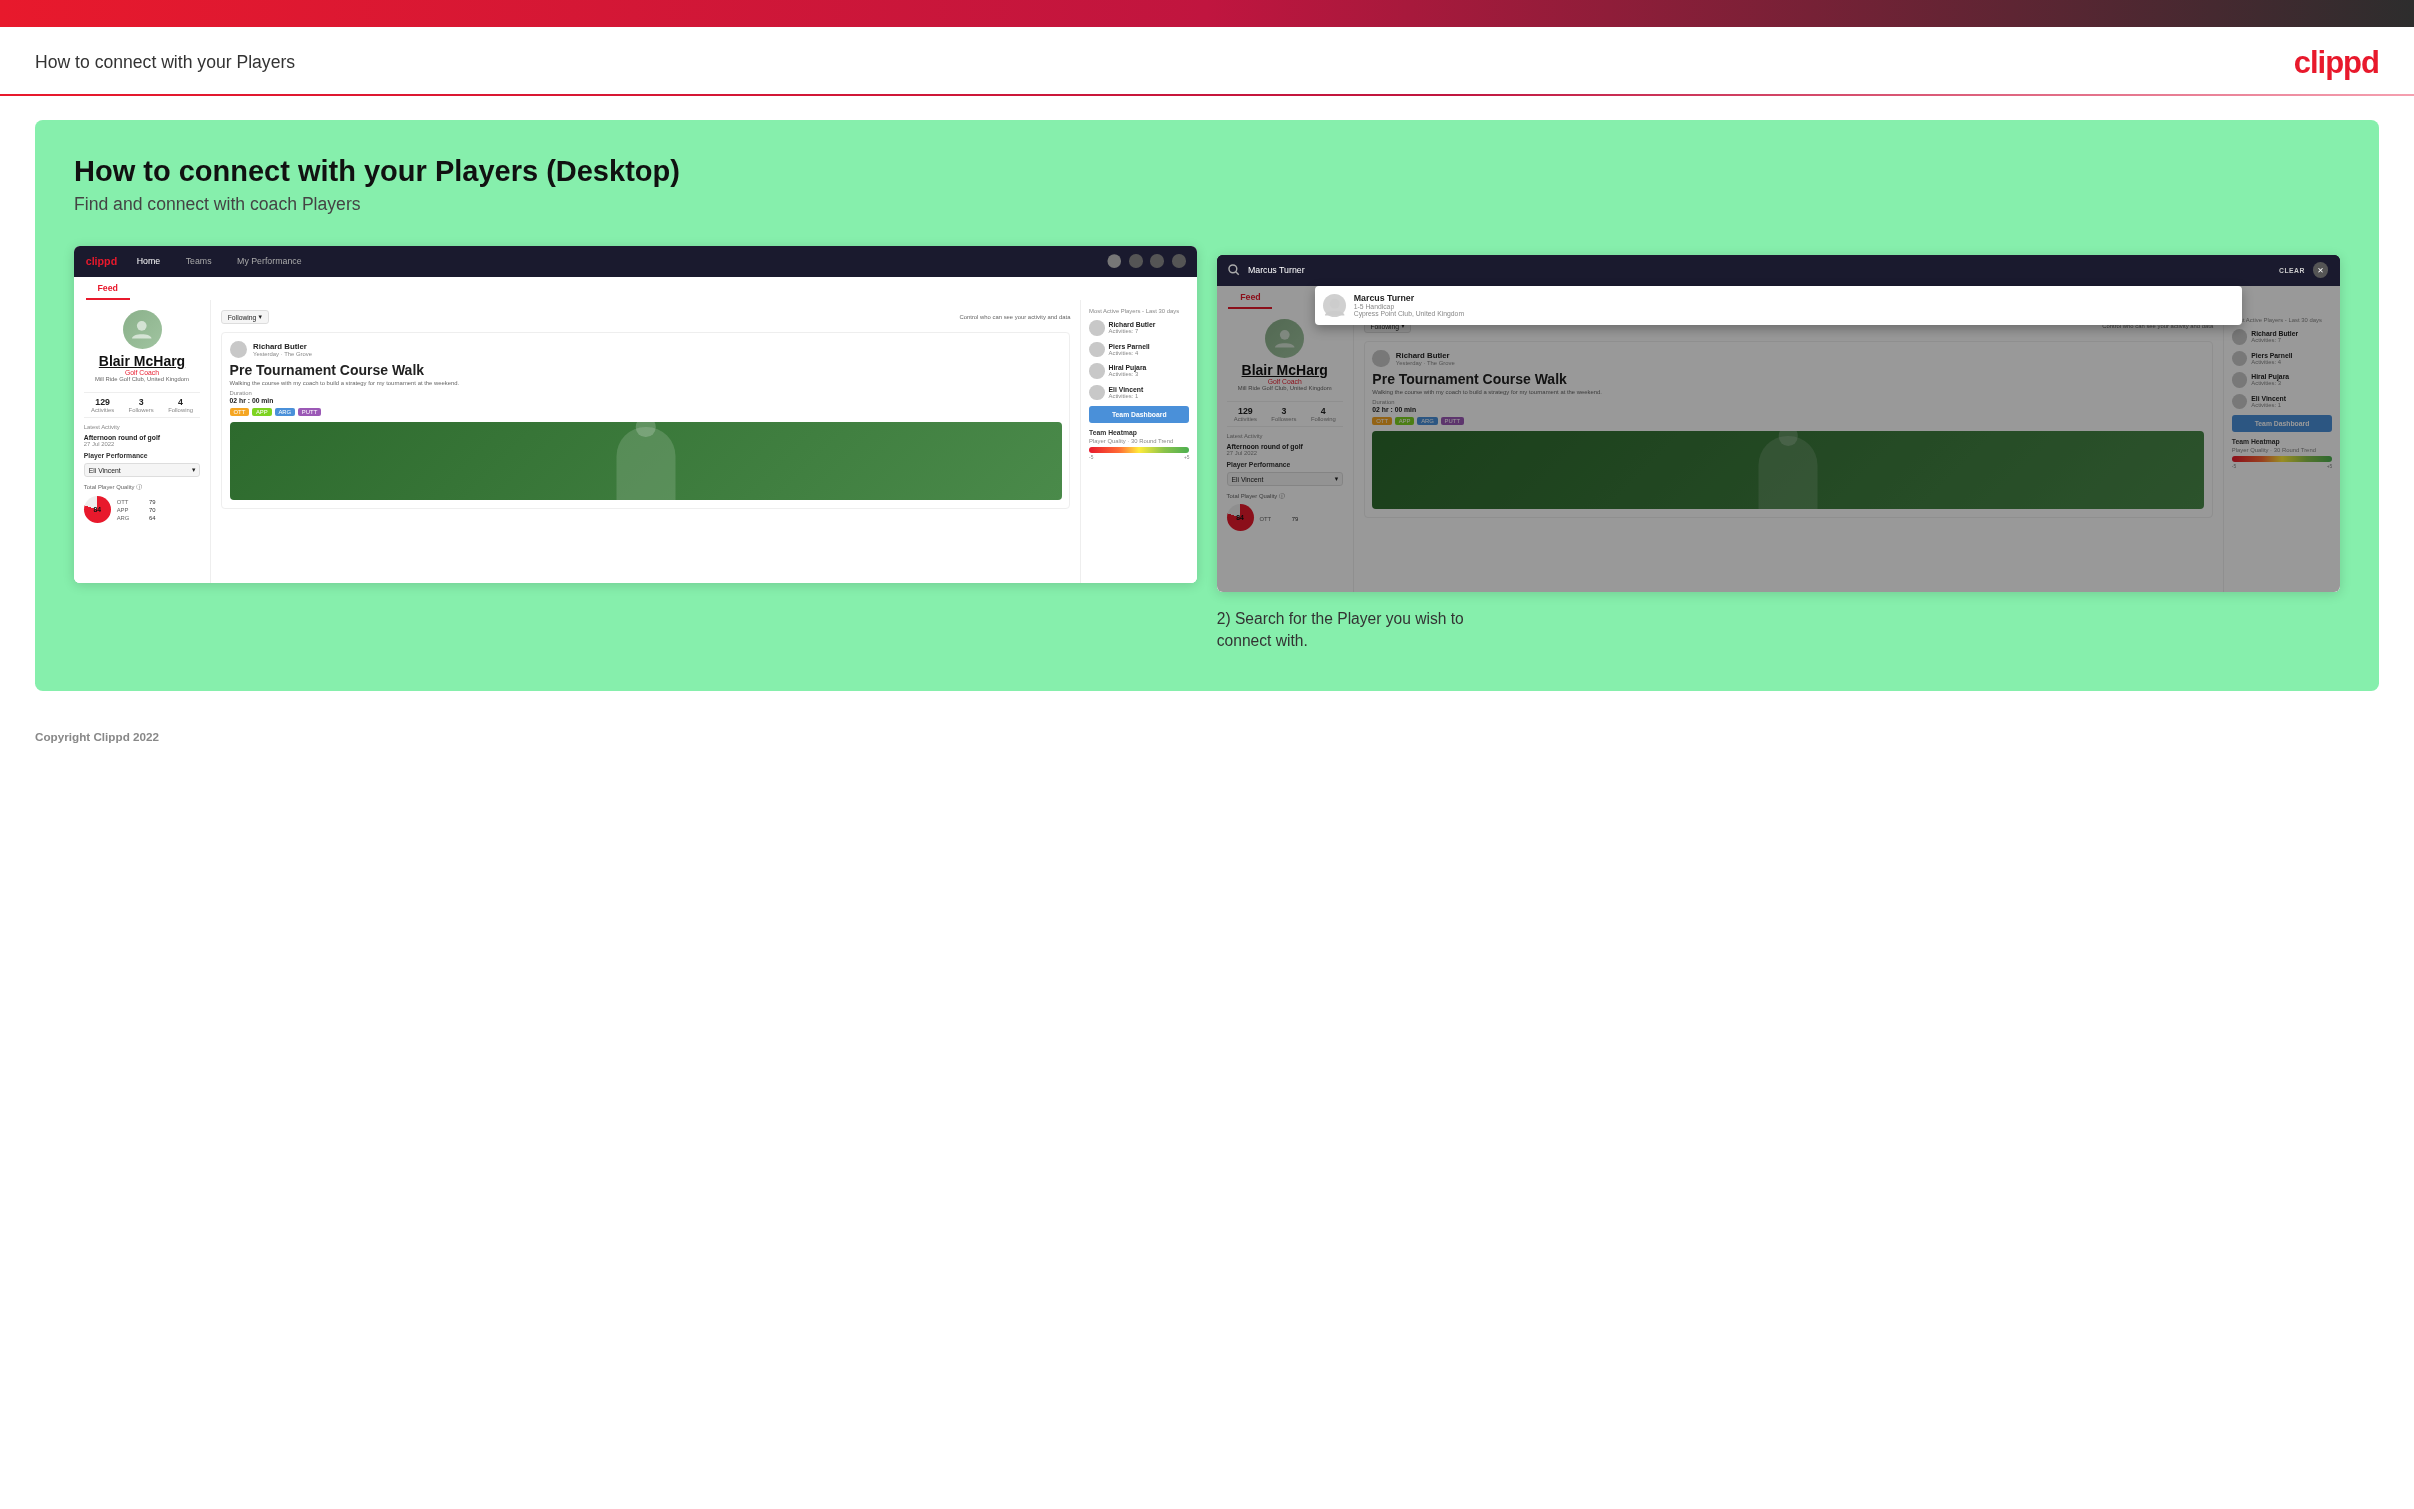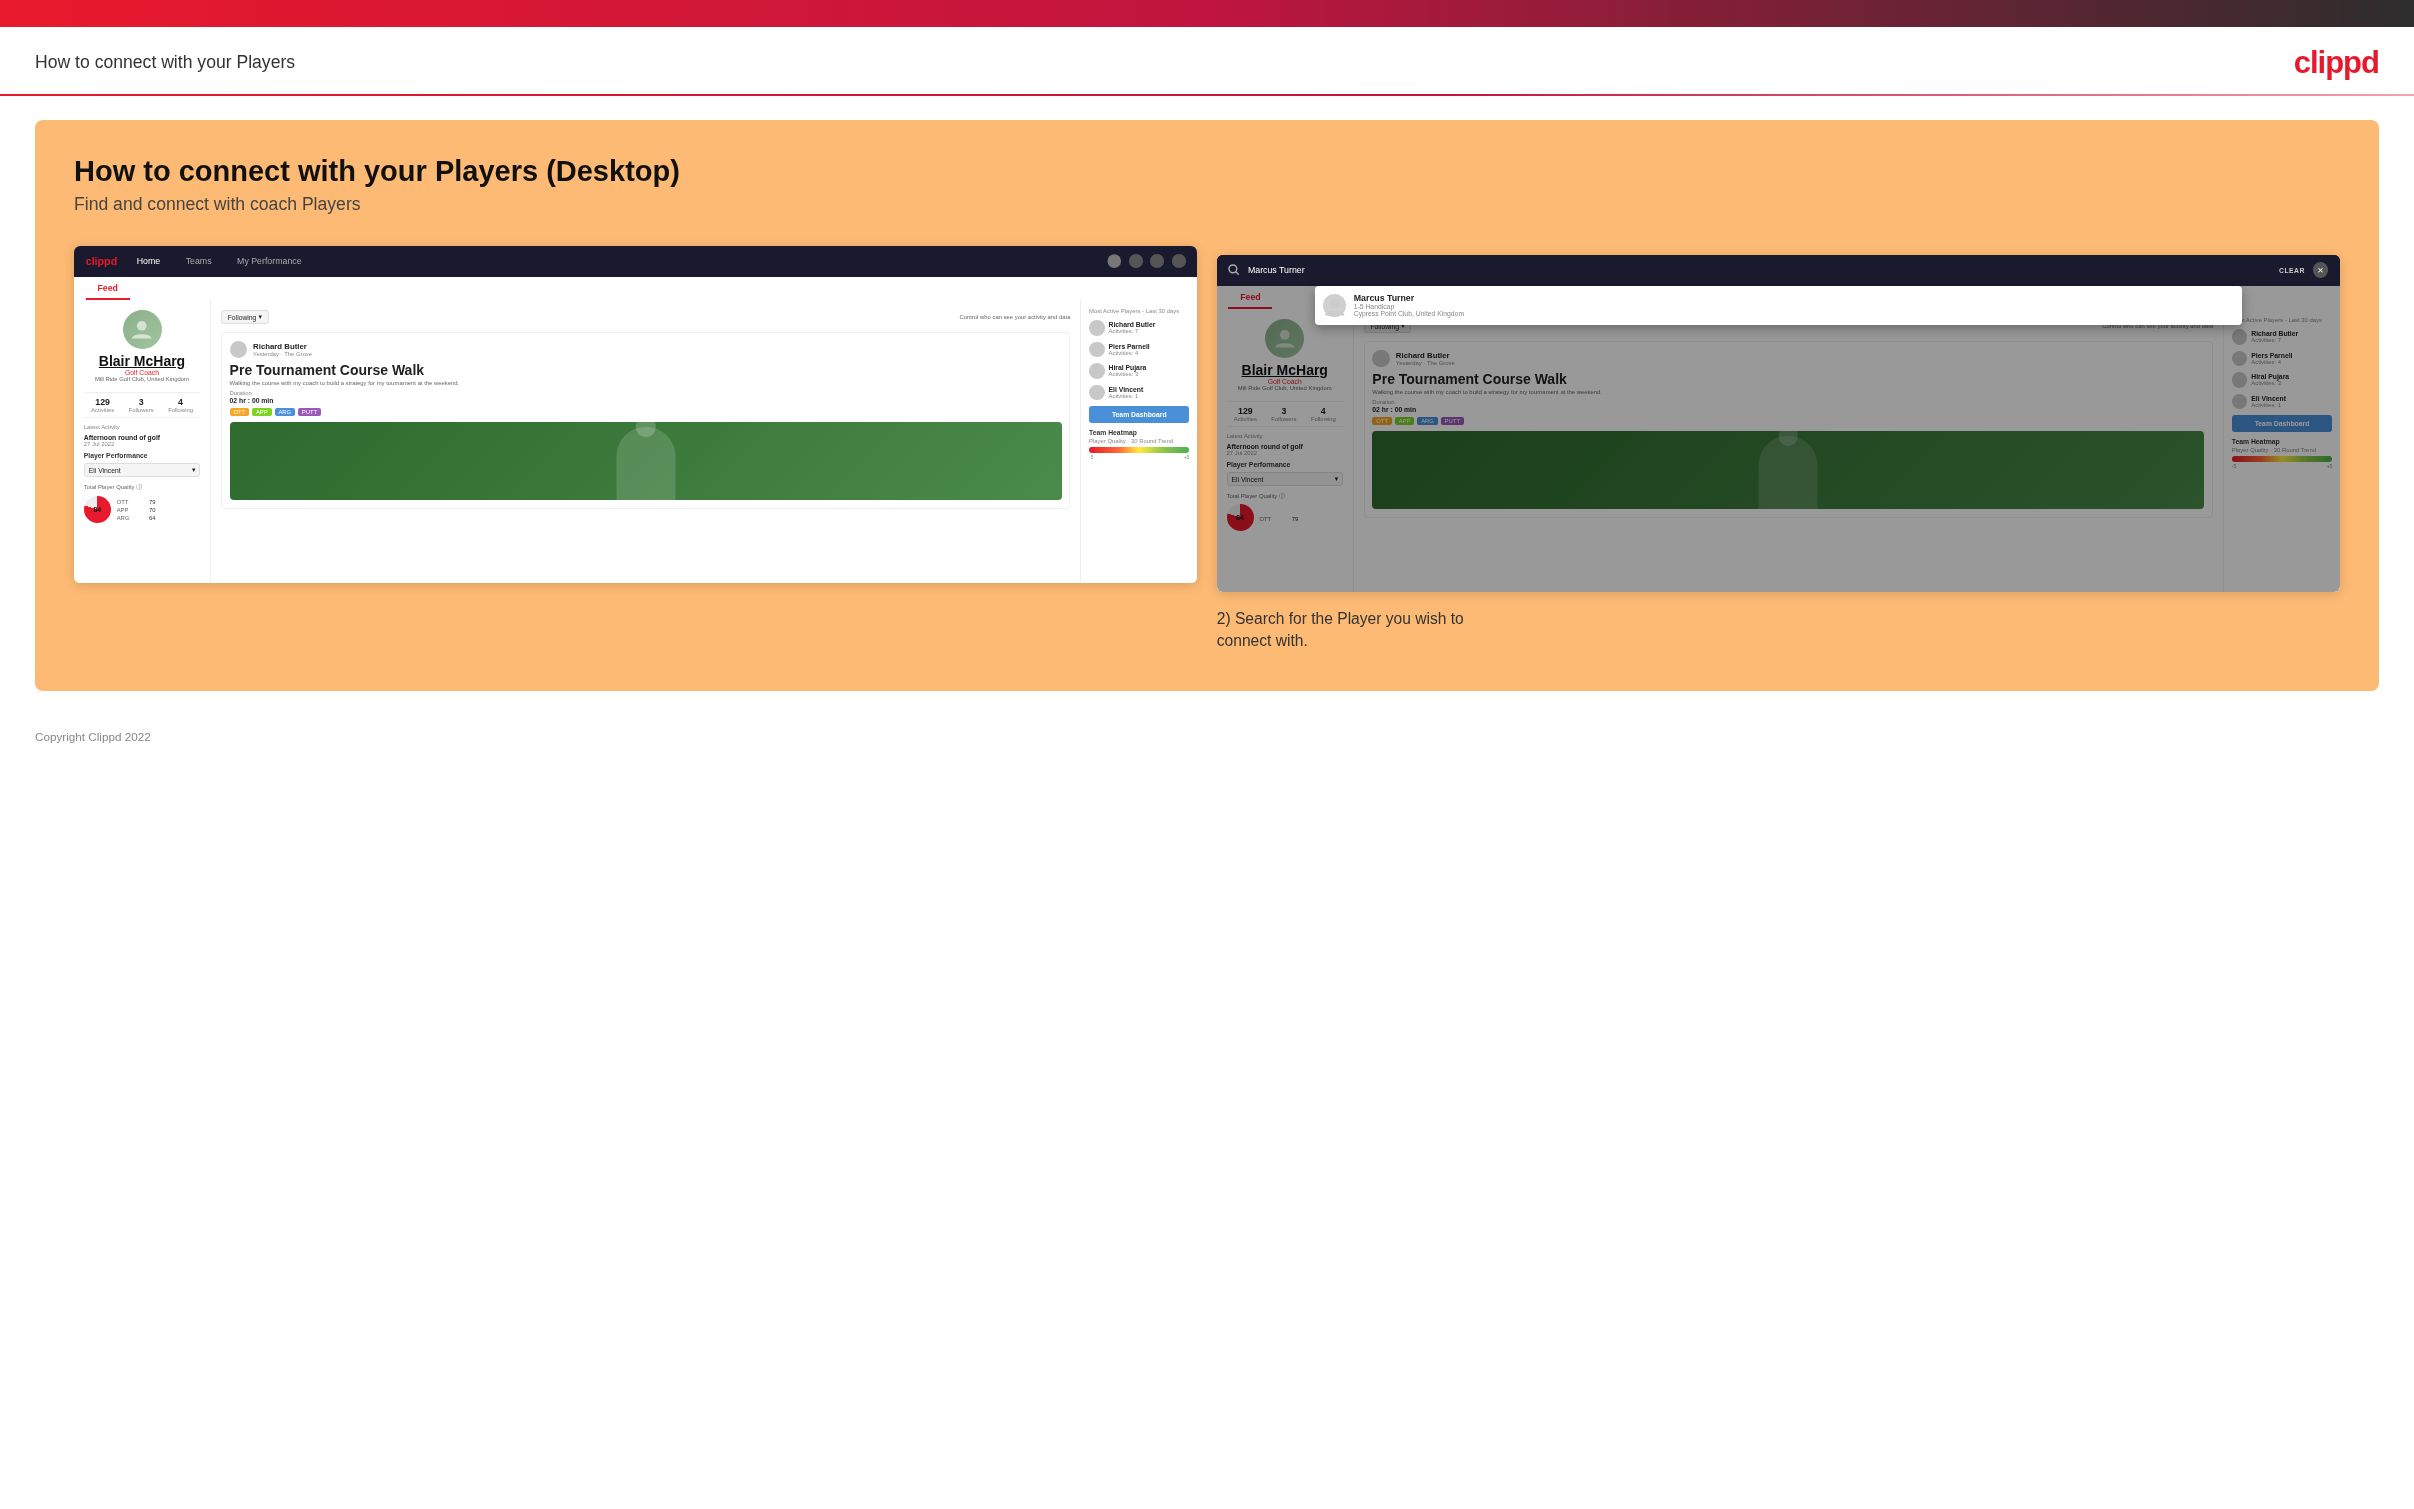--- a/index.html
+++ b/index.html
@@ -38,21 +38,21 @@
 
     
     .header-divider {
       height: 2px;
       background: linear-gradient(90deg, #e8192c 0%, #c0153f 60%, #f5a0b0 100%);
       margin: 0 0 0 0;
     }
 
     
     .main-content {
-      background: #fdba74;
+      background: #86efac;
       margin: 23.4px 35px;
       border-radius: 7.8px;
       padding: 35px 39px 39px;
     }
 
     .main-heading {
       font-size: 29px;
       font-weight: 700;
       color: #111;
       margin-bottom: 5.9px;
@@ -456,20 +456,21 @@
       font-size: 15.6px;
       color: #333;
       line-height: 1.4;
     }
 
     
     .footer {
       padding: 15.6px 35px;
       font-size: 11.7px;
       color: #888;
+      font-weight: bold;
     }
 
     
     .person-silhouette {
       width: 59px;
       height: 73px;
       background: rgba(255,255,255,0.15);
       border-radius: 29px 29px 0 0;
       position: absolute;
       bottom: 0;

